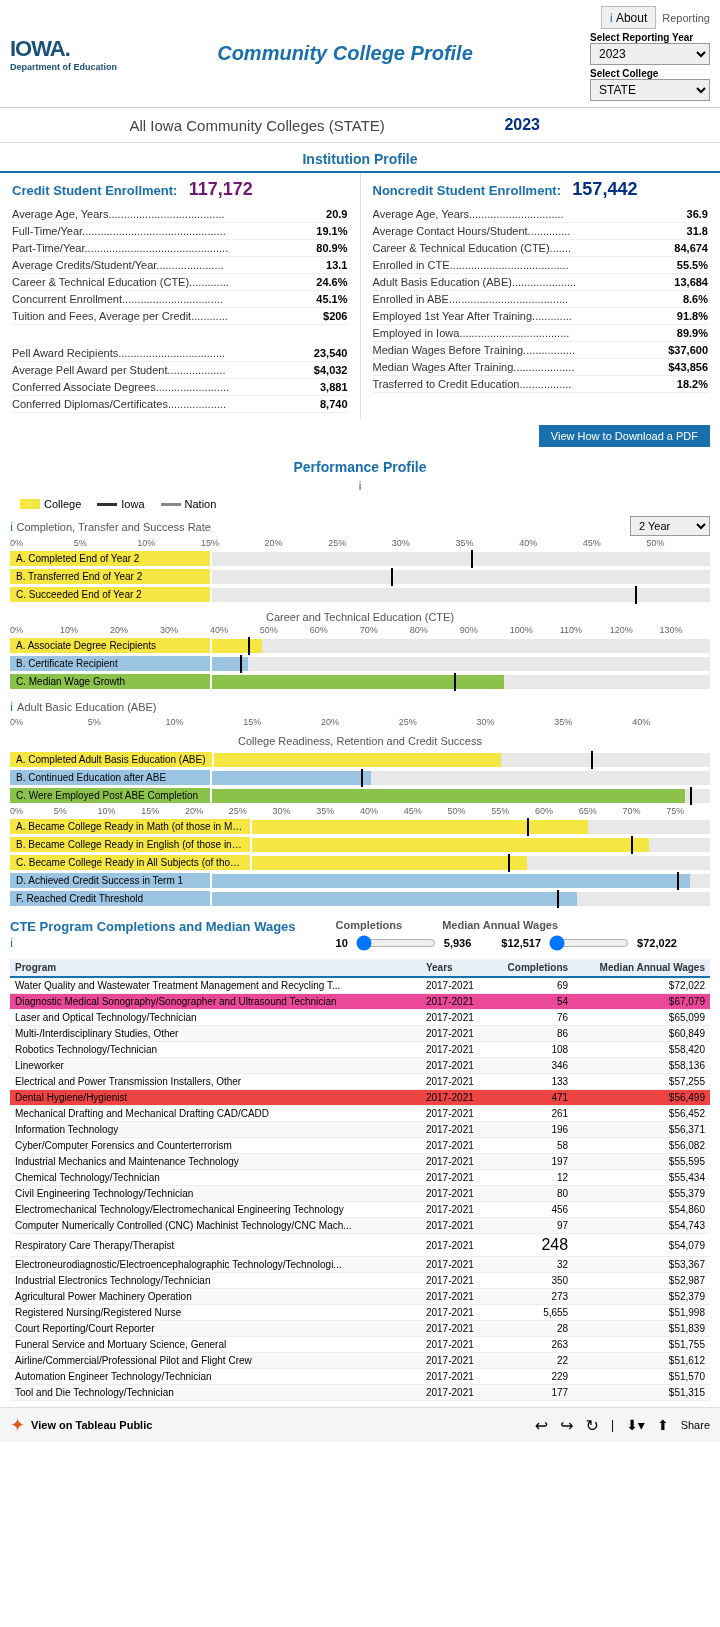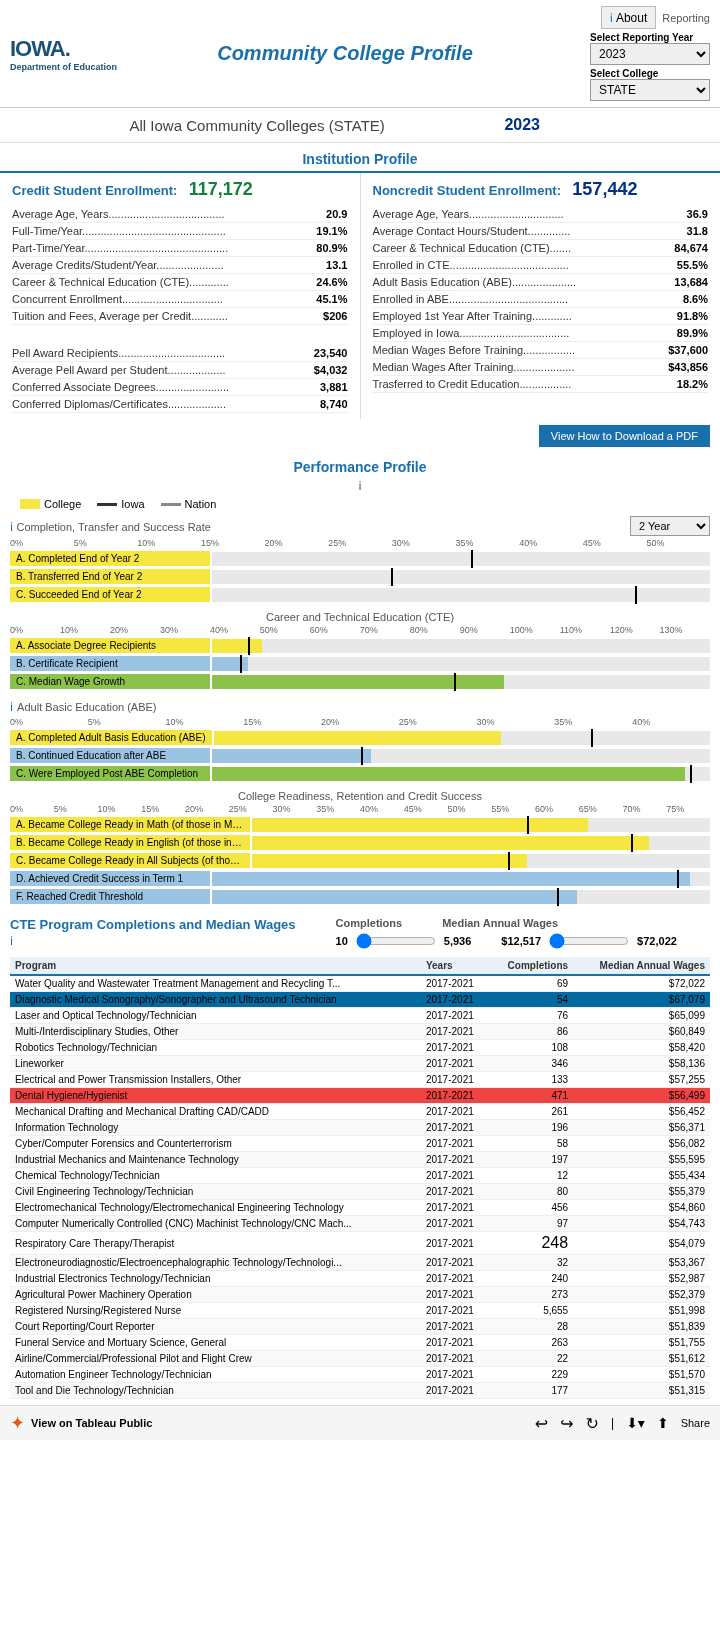--- a/index.html
+++ b/index.html
@@ -45,21 +45,21 @@
 </div>
 
 <div>
   <div style="text-align:center; color:#1a6fad; font-size:14px; font-weight:bold; padding:8px 0 4px;">Institution Profile</div>
 
   <div style="display:flex; border-top:2px solid #1a6fad;">
 
     <div style="flex:1; padding:6px 12px; border-right:1px solid #ddd;">
       <div style="margin-bottom:6px;">
         <span style="color:#1a6fad; font-size:13px; font-weight:bold;">Credit Student Enrollment:</span>
-        <span style="color:#15803d; font-size:18px; font-weight:bold; margin-left:8px;">117,172</span>
+        <span style="color:#701a75; font-size:18px; font-weight:bold; margin-left:8px;">117,172</span>
       </div>
       <div id="credit-stats-container">
           <div style="display: flex; justify-content: space-between; padding: 2px 0px; border-bottom: 1px solid rgb(238, 238, 238); font-size: 11px;">
             <span style="color:#333;">Average Age, Years......................................</span>
             <span style="font-weight:bold;">20.9</span>
           </div>
           <div style="display: flex; justify-content: space-between; padding: 2px 0px; border-bottom: 1px solid rgb(238, 238, 238); font-size: 11px;">
             <span style="color:#333;">Full-Time/Year...............................................</span>
             <span style="font-weight:bold;">19.1%</span>
           </div>
@@ -295,20 +295,22 @@
         <span style="width:11.11%">5%</span>
         <span style="width:11.11%">10%</span>
         <span style="width:11.11%">15%</span>
         <span style="width:11.11%">20%</span>
         <span style="width:11.11%">25%</span>
         <span style="width:11.11%">30%</span>
         <span style="width:11.11%">35%</span>
         <span style="width:11.11%">40%</span>
     </div>
   </div>
+  <div style="text-align:center; font-size:11px; color:#555; padding:6px 0 2px;">College Readiness, Retention and Credit Success</div>
+
   <div style="padding:0 10px;" id="abe-bars-container">
       <div style="margin: 3px 0px;">
       <div style="display:flex; align-items:center;">
         <div style="font-size:10px; padding:2px 6px; background:#f5e642; min-width:200px; display:inline-block; white-space:nowrap; overflow:hidden; text-overflow:ellipsis; max-width:240px;">A. Completed Adult Basis Education (ABE)</div>
         <div style="flex:1; position:relative; height:14px; background:#e8e8e8; margin-left:2px;">
           <div style="position:absolute; top:0; left:0; width:57.99999999999999%; height:100%; background:#f5e642;"></div>
           <div style="position:absolute; top:-2px; left:76%; width:2px; height:18px; background:#000; z-index:2;"></div>
         </div>
       </div>
     </div>
@@ -324,22 +326,20 @@
       <div style="margin: 3px 0px;">
       <div style="display:flex; align-items:center;">
         <div style="font-size:10px; padding:2px 6px; background:#8bc34a; min-width:200px; display:inline-block; white-space:nowrap; overflow:hidden; text-overflow:ellipsis; max-width:240px;">C. Were Employed Post ABE Completion</div>
         <div style="flex:1; position:relative; height:14px; background:#e8e8e8; margin-left:2px;">
           <div style="position:absolute; top:0; left:0; width:95%; height:100%; background:#8bc34a;"></div>
           <div style="position:absolute; top:-2px; left:96%; width:2px; height:18px; background:#000; z-index:2;"></div>
         </div>
       </div>
     </div>
     </div>
-
-  <div style="text-align:center; font-size:11px; color:#555; padding:6px 0 2px;">College Readiness, Retention and Credit Success</div>
   <div style="padding:0 10px; margin-bottom:2px;">
     <div style="display:flex; font-size:9px; color:#666;">
       <span style="width:6.25%">0%</span>
         <span style="width:6.25%">5%</span>
         <span style="width:6.25%">10%</span>
         <span style="width:6.25%">15%</span>
         <span style="width:6.25%">20%</span>
         <span style="width:6.25%">25%</span>
         <span style="width:6.25%">30%</span>
         <span style="width:6.25%">35%</span>
@@ -437,21 +437,21 @@
         <th style="background:#e8f0f8; color:#333; font-weight:bold; padding:3px 5px; border-bottom:2px solid #1a6fad; text-align:right;">Median Annual Wages</th>
       </tr>
     </thead>
     <tbody id="cte-table-body">
         <tr>
     <td style="padding:2px 5px; border-bottom:1px solid #eee; font-size:10px;">Water Quality and Wastewater Treatment Management and Recycling T...</td>
     <td style="padding:2px 5px; border-bottom:1px solid #eee; font-size:10px;">2017-2021</td>
     <td style="padding:2px 5px; border-bottom:1px solid #eee; font-size:10px; text-align:right;">69</td>
     <td style="padding:2px 5px; border-bottom:1px solid #eee; font-size:10px; text-align:right;">$72,022</td>
   </tr>
-        <tr style="background: #0369a1;">
+        <tr style="background: #ec4899;">
     <td style="padding:2px 5px; border-bottom:1px solid #eee; font-size:10px;">Diagnostic Medical Sonography/Sonographer and Ultrasound Technician</td>
     <td style="padding:2px 5px; border-bottom:1px solid #eee; font-size:10px;">2017-2021</td>
     <td style="padding:2px 5px; border-bottom:1px solid #eee; font-size:10px; text-align:right;">54</td>
     <td style="padding:2px 5px; border-bottom:1px solid #eee; font-size:10px; text-align:right;">$67,079</td>
   </tr>
         <tr>
     <td style="padding:2px 5px; border-bottom:1px solid #eee; font-size:10px;">Laser and Optical Technology/Technician</td>
     <td style="padding:2px 5px; border-bottom:1px solid #eee; font-size:10px;">2017-2021</td>
     <td style="padding:2px 5px; border-bottom:1px solid #eee; font-size:10px; text-align:right;">76</td>
     <td style="padding:2px 5px; border-bottom:1px solid #eee; font-size:10px; text-align:right;">$65,099</td>
@@ -542,21 +542,21 @@
   </tr>
         <tr style="background: rgb(249, 249, 249);">
     <td style="padding:2px 5px; border-bottom:1px solid #eee; font-size:10px;">Electroneurodiagnostic/Electroencephalographic Technology/Technologi...</td>
     <td style="padding:2px 5px; border-bottom:1px solid #eee; font-size:10px;">2017-2021</td>
     <td style="padding:2px 5px; border-bottom:1px solid #eee; font-size:10px; text-align:right;">32</td>
     <td style="padding:2px 5px; border-bottom:1px solid #eee; font-size:10px; text-align:right;">$53,367</td>
   </tr>
         <tr>
     <td style="padding:2px 5px; border-bottom:1px solid #eee; font-size:10px;">Industrial Electronics Technology/Technician</td>
     <td style="padding:2px 5px; border-bottom:1px solid #eee; font-size:10px;">2017-2021</td>
-    <td style="padding:2px 5px; border-bottom:1px solid #eee; font-size:10px; text-align:right;">240</td>
+    <td style="padding:2px 5px; border-bottom:1px solid #eee; font-size:10px; text-align:right;">350</td>
     <td style="padding:2px 5px; border-bottom:1px solid #eee; font-size:10px; text-align:right;">$52,987</td>
   </tr>
         <tr style="background: rgb(249, 249, 249);">
     <td style="padding:2px 5px; border-bottom:1px solid #eee; font-size:10px;">Agricultural Power Machinery Operation</td>
     <td style="padding:2px 5px; border-bottom:1px solid #eee; font-size:10px;">2017-2021</td>
     <td style="padding:2px 5px; border-bottom:1px solid #eee; font-size:10px; text-align:right;">273</td>
     <td style="padding:2px 5px; border-bottom:1px solid #eee; font-size:10px; text-align:right;">$52,379</td>
   </tr>
         <tr>
     <td style="padding:2px 5px; border-bottom:1px solid #eee; font-size:10px;">Registered Nursing/Registered Nurse</td>

